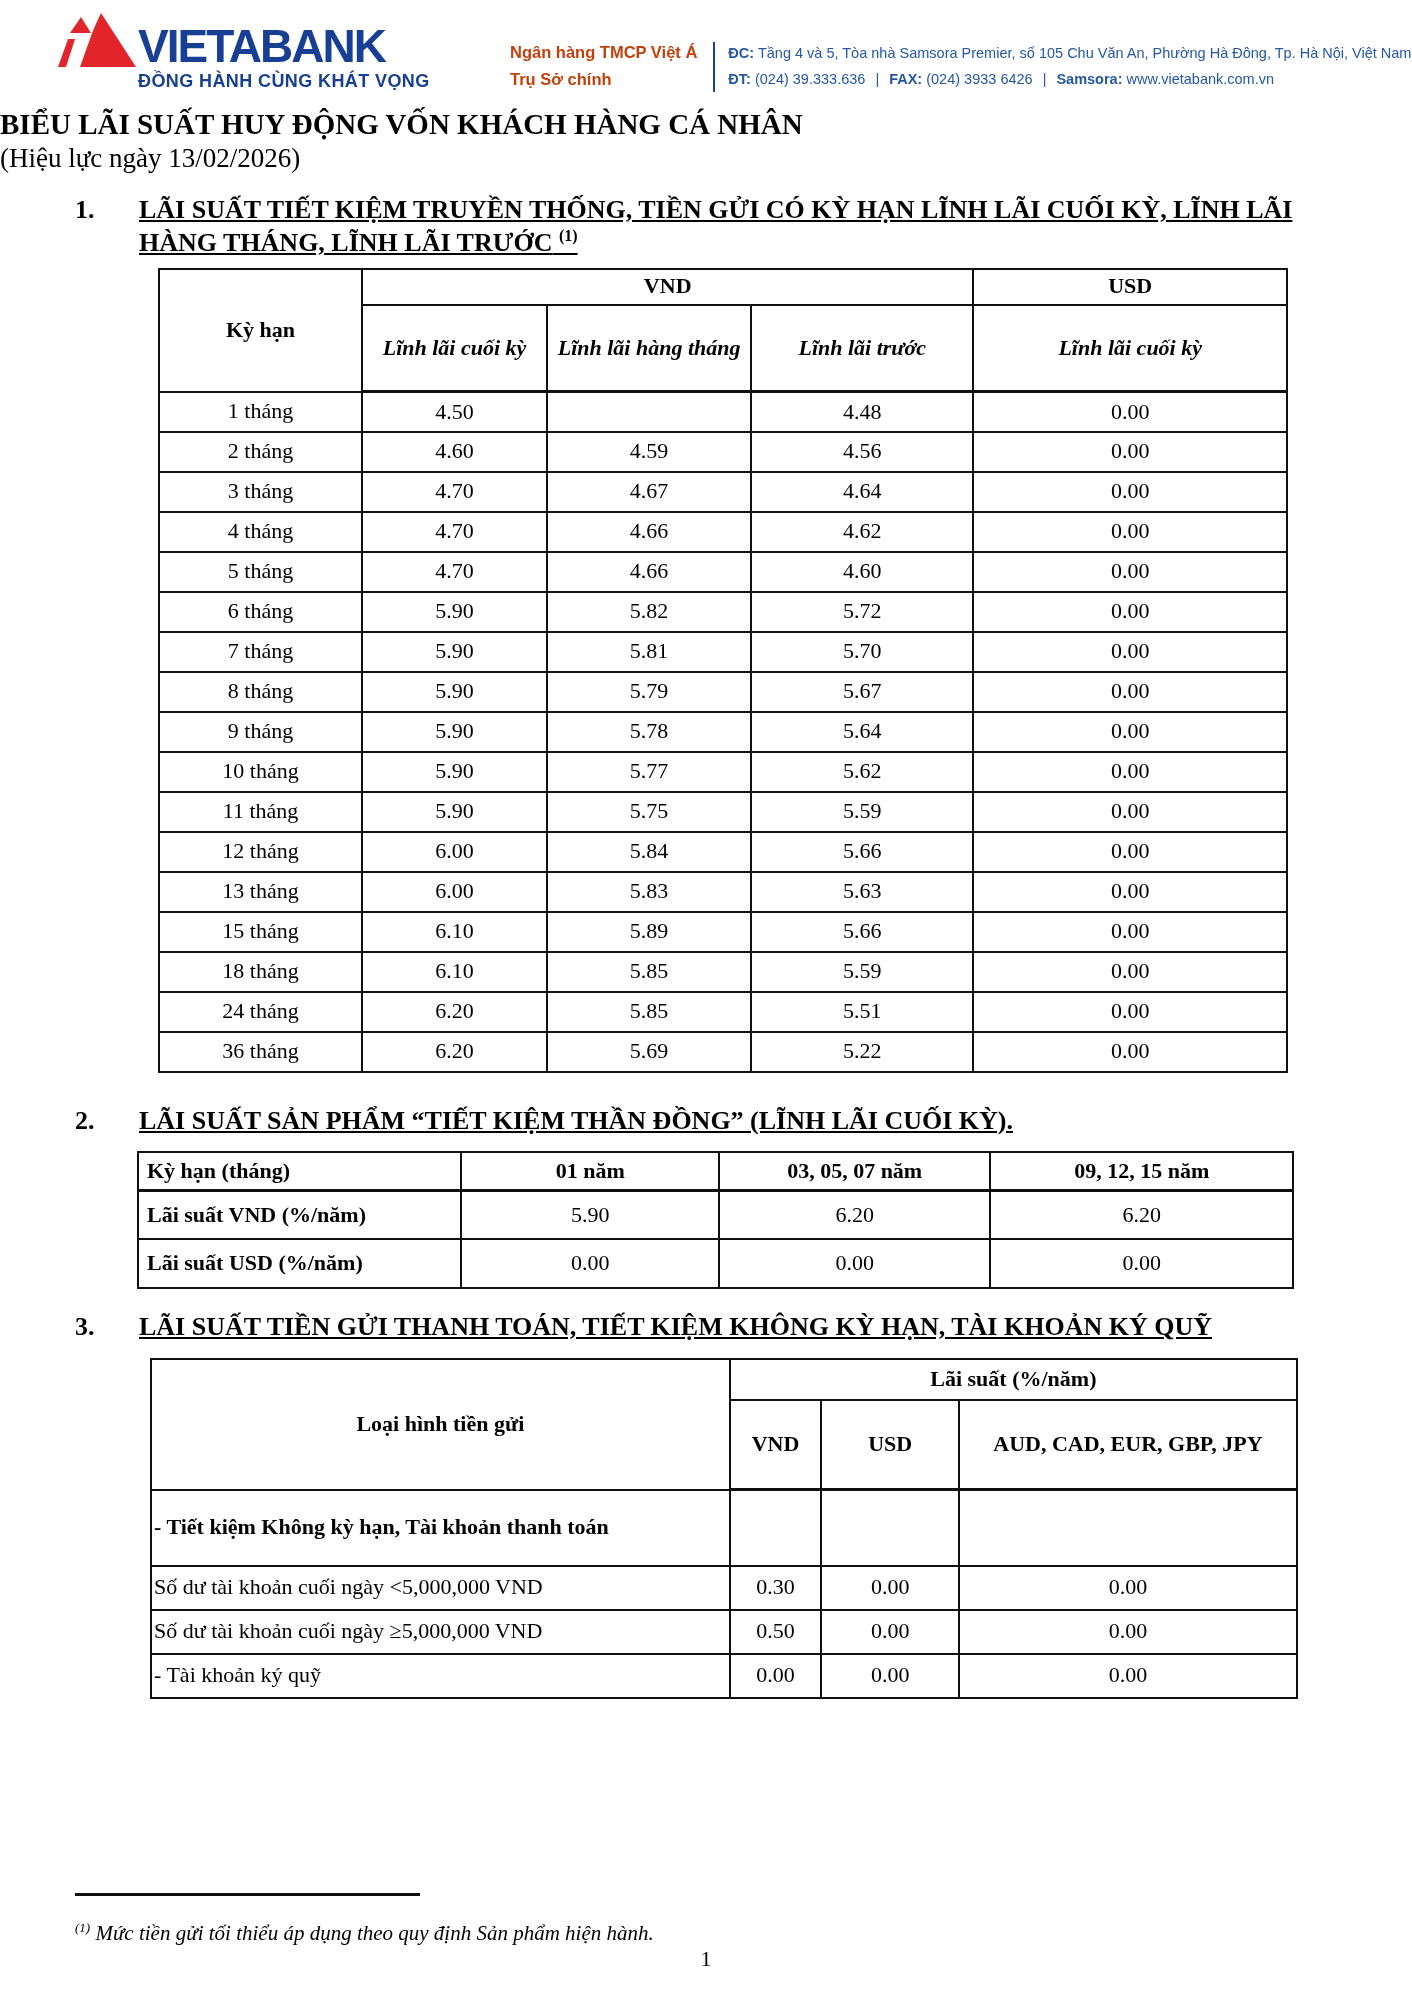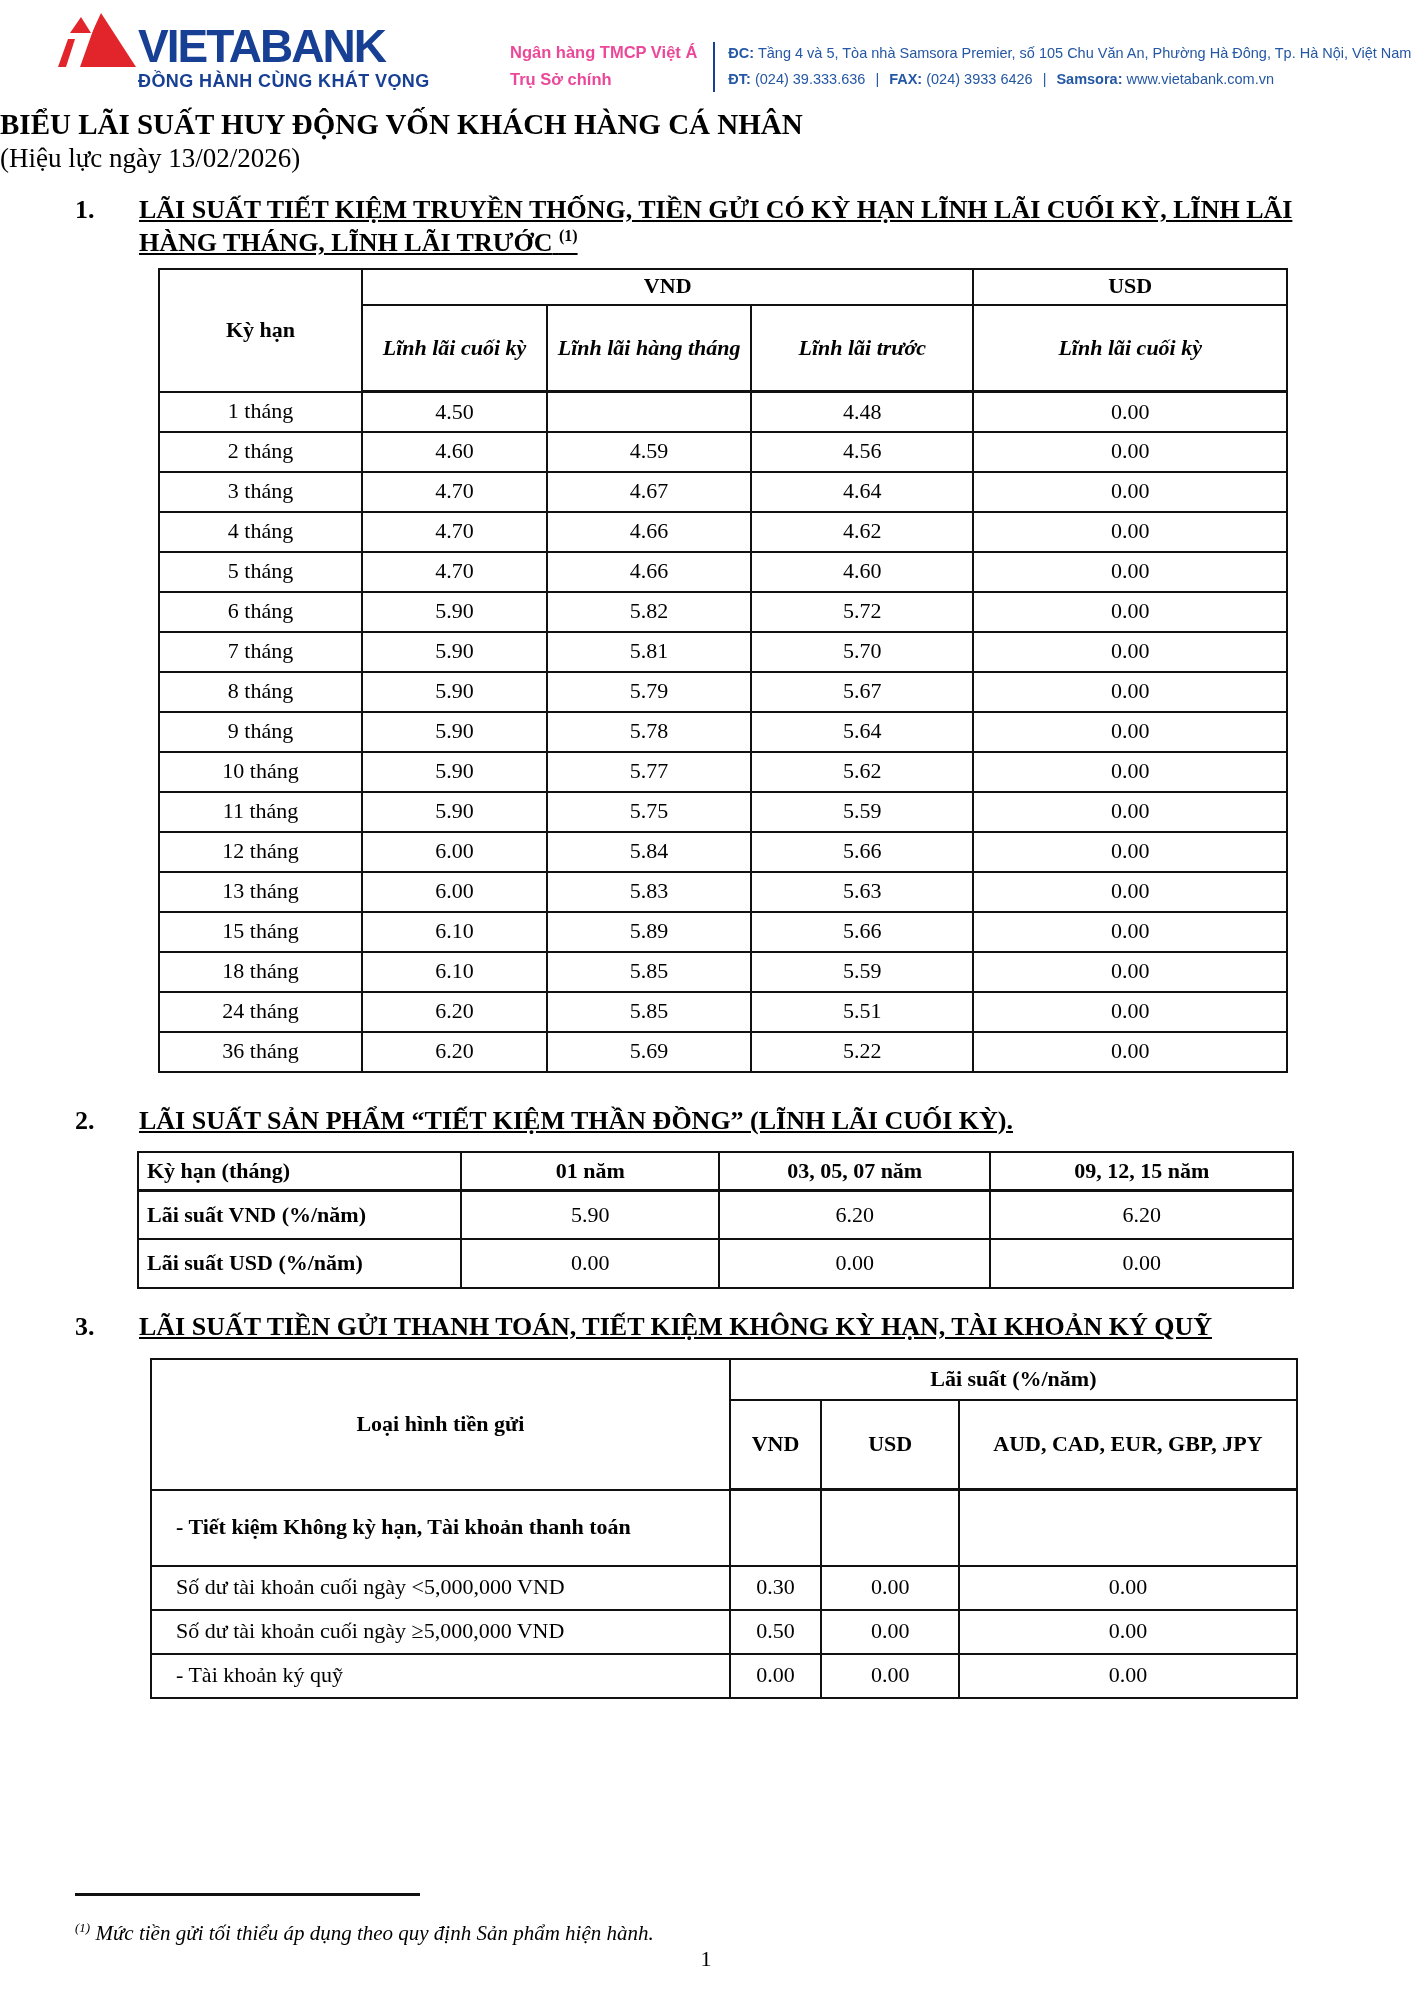--- a/index.html
+++ b/index.html
@@ -11,21 +11,21 @@
 
   
   .header { display:flex; align-items:center; padding:12px 20px 0 58px;
     font-family:"Liberation Sans","DejaVu Sans",sans-serif; }
   .logo-block { width:372px; flex:0 0 auto; }
   .logo-row { display:flex; align-items:flex-end; }
   .logo-mark { width:80px; height:54px; flex:0 0 auto; }
   .wordmark { font-weight:bold; font-size:46px; line-height:0.92; color:#173f94; letter-spacing:-2px; }
   .tagline { margin:4px 0 0 80px; font-weight:bold; font-size:18px; color:#173f94; letter-spacing:0.4px; white-space:nowrap; }
   .org-block { margin:27px 0 0 80px; flex:0 0 auto; font-weight:bold; font-size:16.5px;
-    color:#ec4899; line-height:1.65; white-space:nowrap; }
+    color:#c2410c; line-height:1.65; white-space:nowrap; }
   .header-divider { width:2px; height:50px; background:#173f94; margin:28px 13px 0 16px; flex:0 0 auto; }
   .address-block { margin-top:28px; font-size:14.5px; color:#2457a4; line-height:1.75; white-space:nowrap; }
   .address-block b { font-weight:bold; }
   .sep { padding:0 10px; }
 
   
   .title-block { margin-top:14px; }
   .doc-title { font-weight:bold; font-size:29px; line-height:1.2; }
   .doc-subtitle { font-size:27px; line-height:1.25; }
 
@@ -56,21 +56,21 @@
   .t2 tbody td { height:49px; }
   .t2 .row-label { text-align:left; padding-left:8px; font-weight:bold; }
   .t2 thead th.row-label { text-align:left; padding-left:8px; }
 
   
   .t3 { margin:14px 0 0 150px; width:1148px; }
   .t3 thead tr.group-row th { height:41px; }
   .t3 thead tr.sub-row th { height:90px; border-bottom:3px solid #111; }
   .t3 tbody td { height:44px; }
   .t3 tbody tr.tall td { height:76px; }
-  .t3 .row-label { text-align:left; padding-left:24px; }
+  .t3 .row-label { text-align:left; padding-left:2px; }
   .t3 .bold { font-weight:bold; }
 
   
   .footnote { position:absolute; left:75px; top:1893px; }
   .footnote-line { width:345px; height:3px; background:#111; }
   .footnote-text { margin-top:24px; font-style:italic; font-size:21px; }
   .footnote-text sup { font-size:13px; }
   .page-number { position:absolute; top:1946px; left:0; width:100%; text-align:center; font-size:22px; }
 </style>
 </head>

